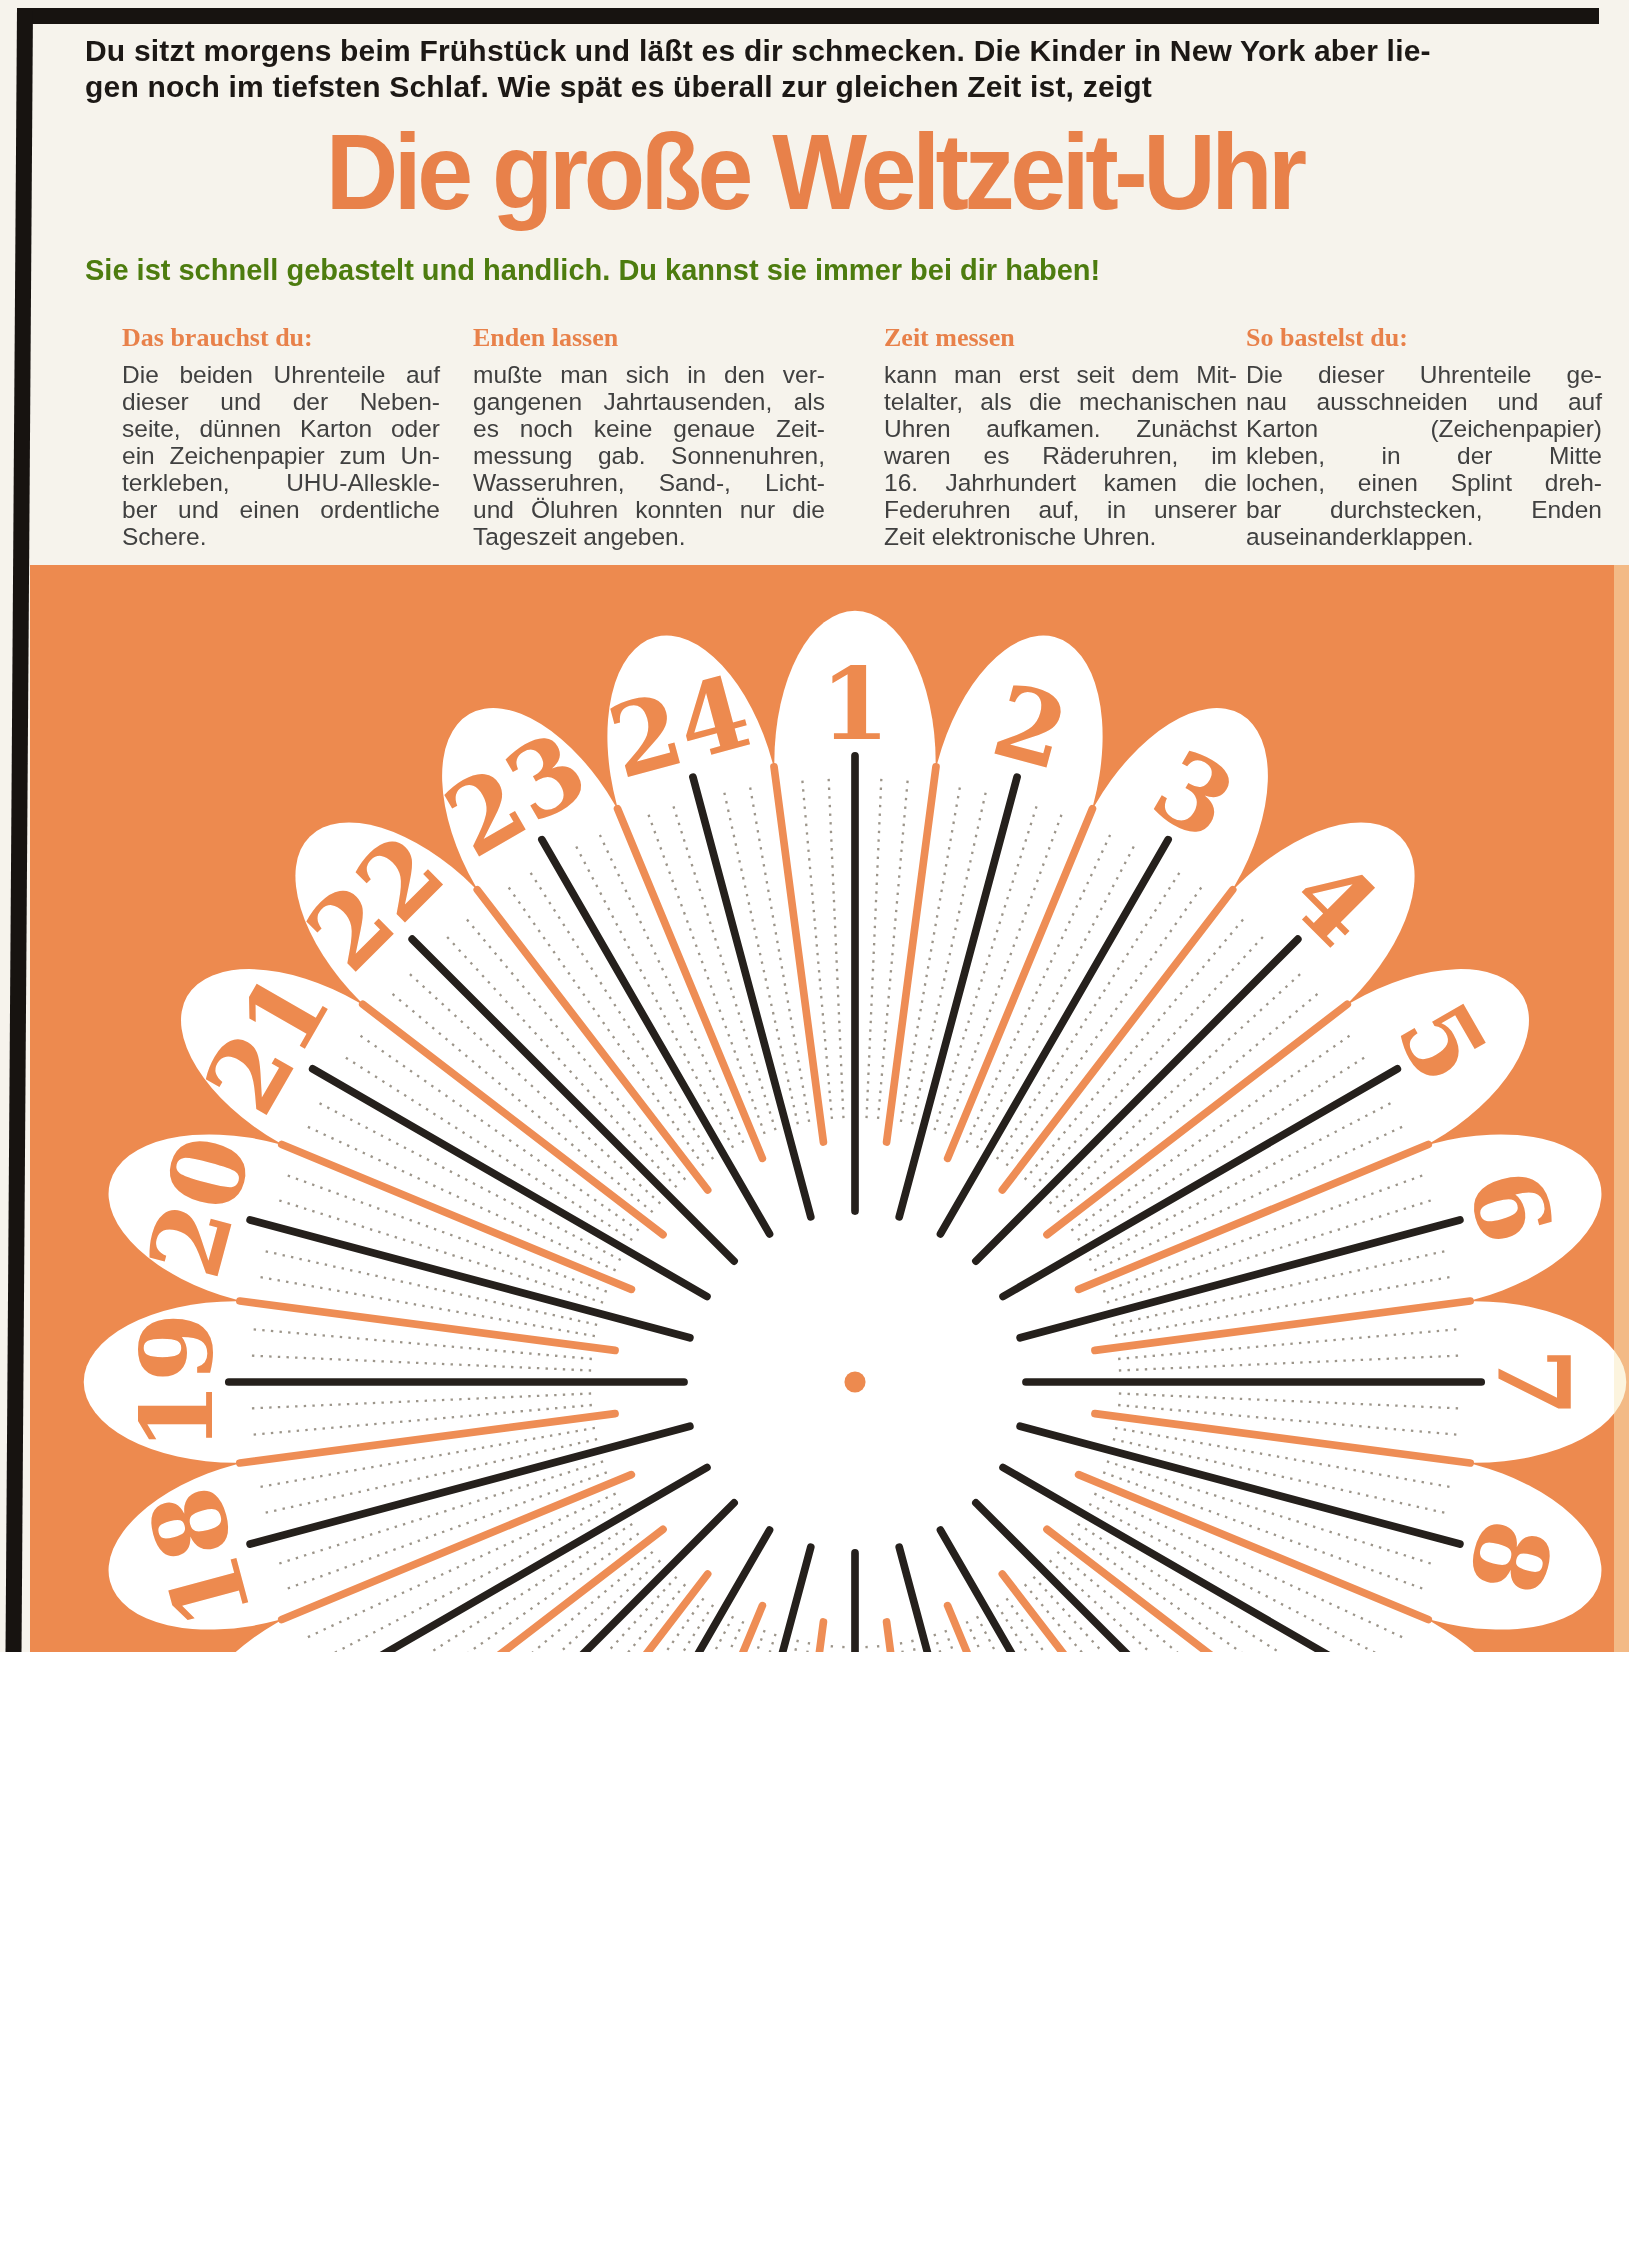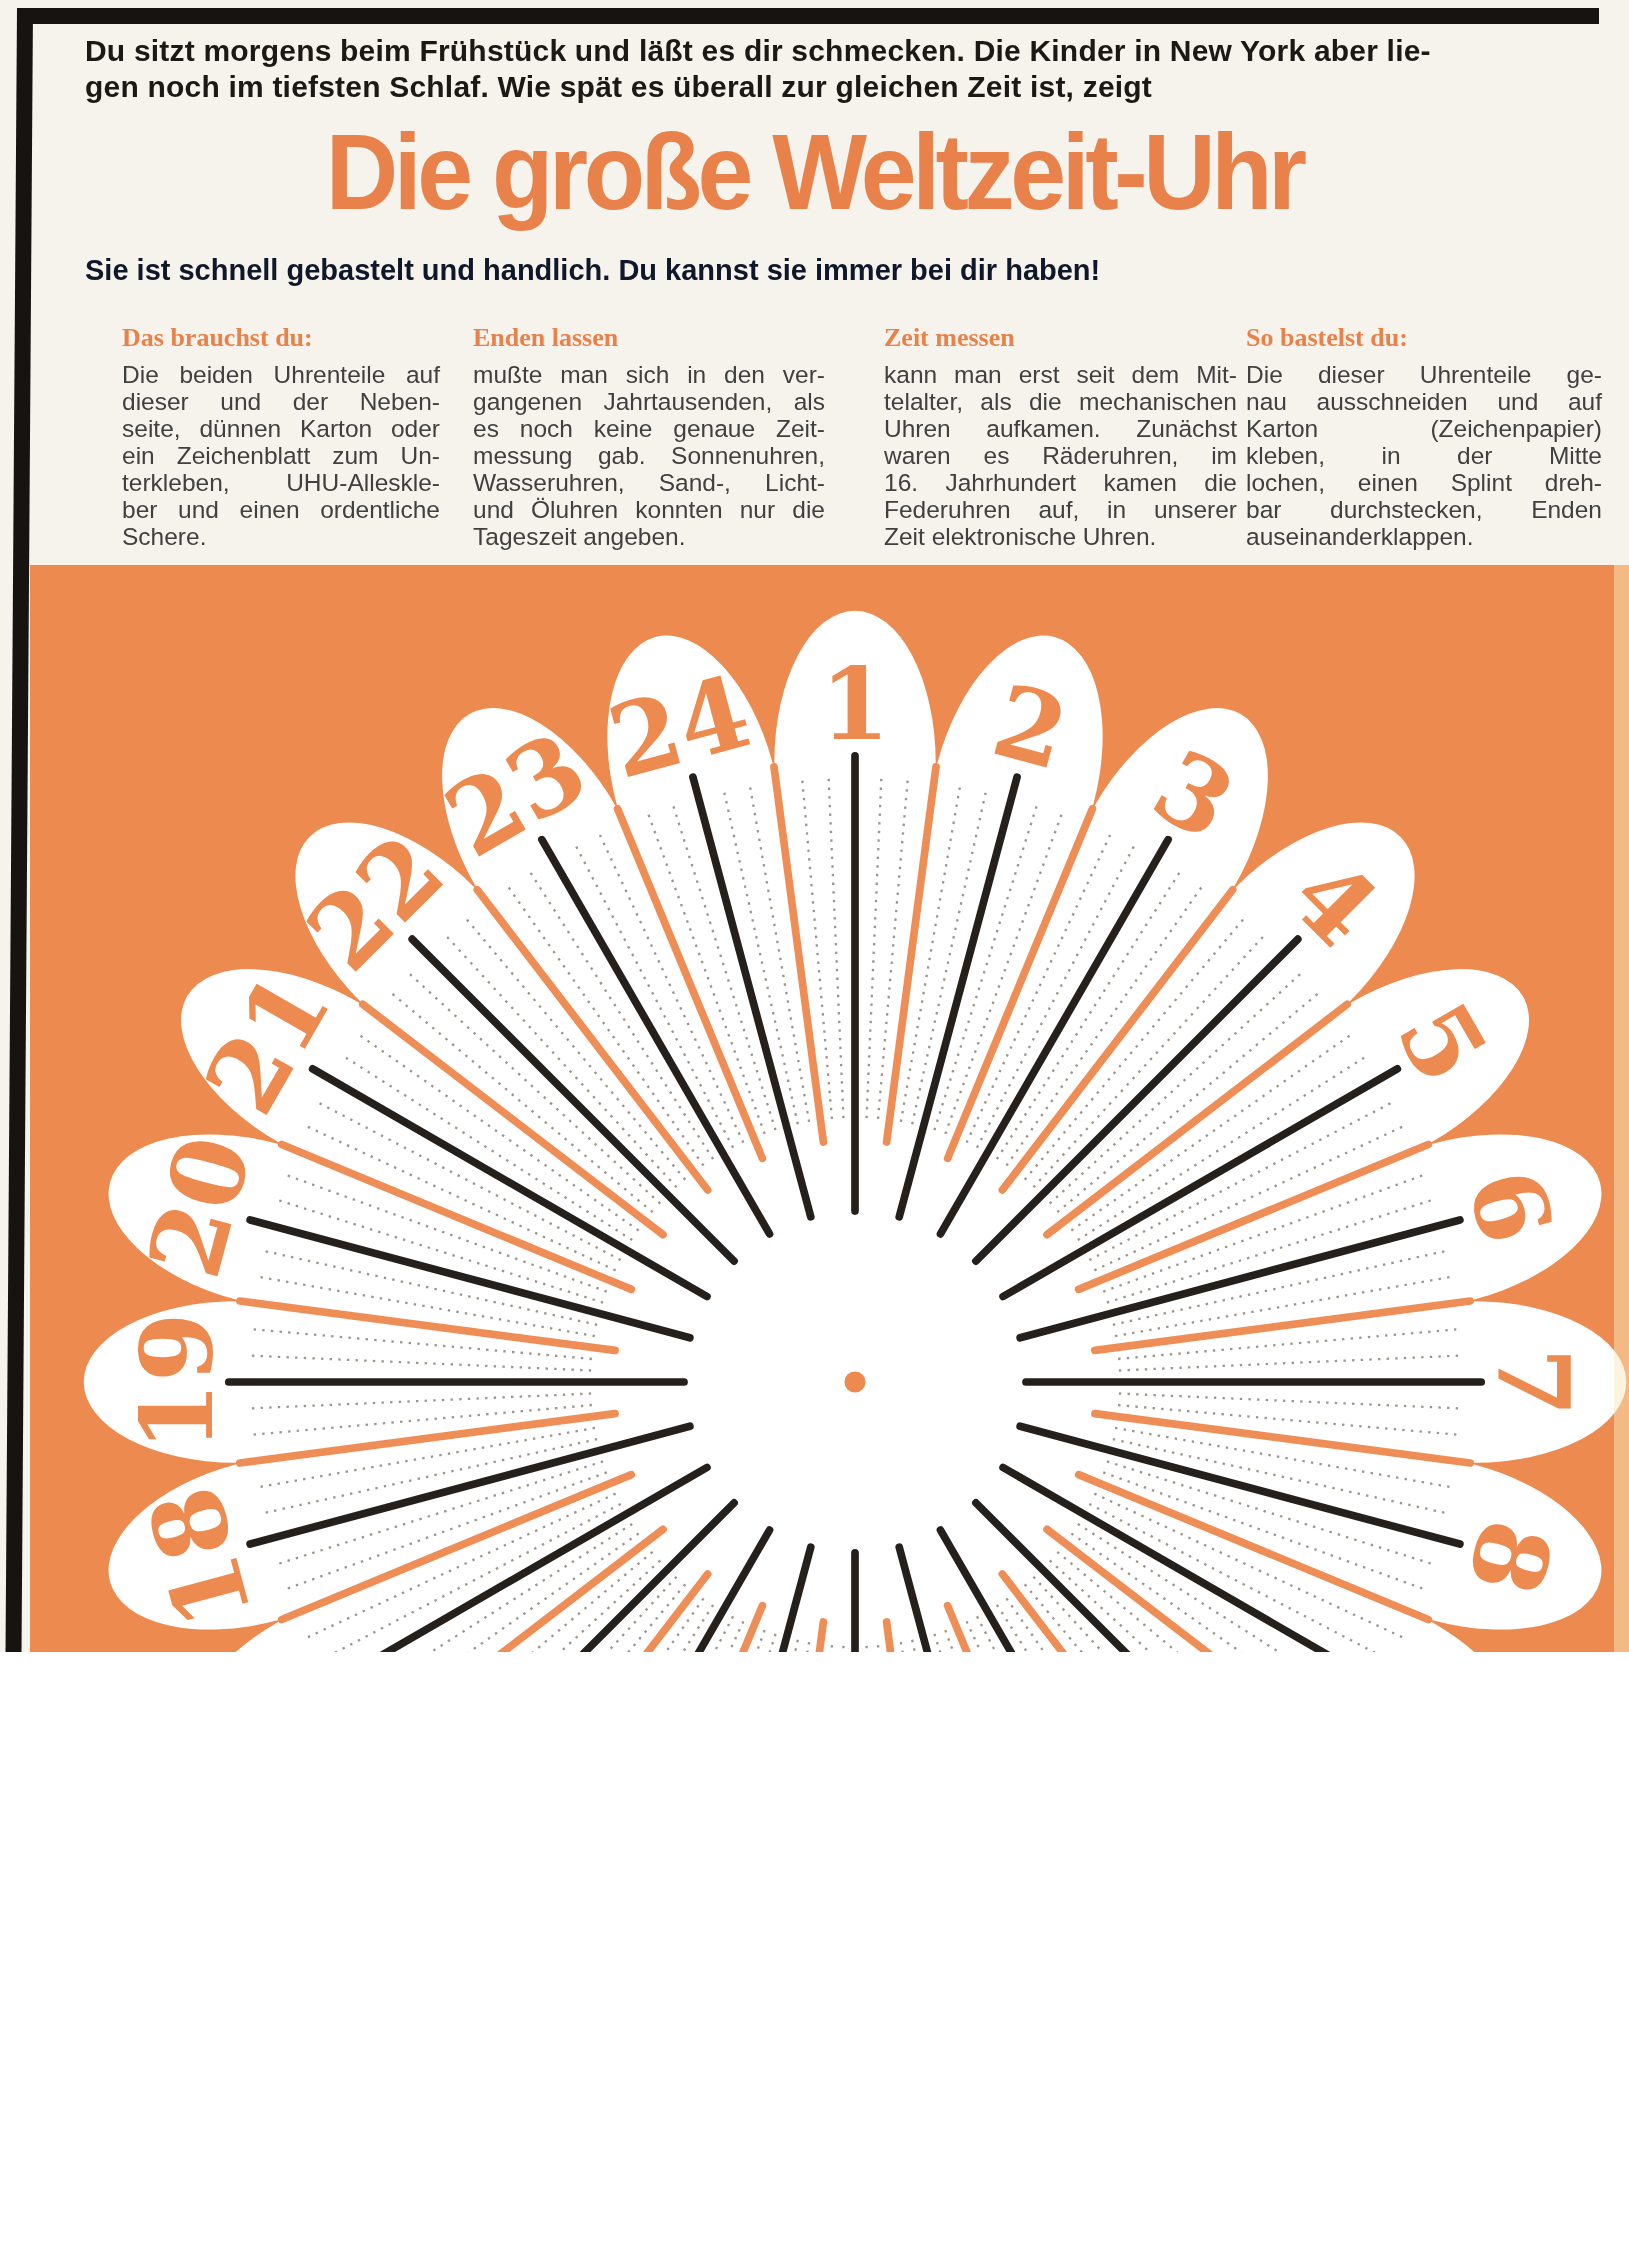--- a/index.html
+++ b/index.html
@@ -23,21 +23,21 @@
   .title-wrap{position:absolute;left:0;top:104px;width:1629px;text-align:center;}
   .title{
     display:inline-block;
     font-size:108px;font-weight:bold;letter-spacing:-4.8px;
     color:var(--accent,#e8814a);
     transform:scaleX(0.93);transform-origin:center;
     white-space:nowrap;line-height:1.25;
   }
   .subtitle{
     position:absolute;left:85px;top:254px;
-    font-size:29px;font-weight:bold;color:#0f172a;
+    font-size:29px;font-weight:bold;color:#4d7c0f;
     white-space:nowrap;
   }
   .columns{position:absolute;left:0;top:323px;width:1629px;height:240px;}
   .col{position:absolute;top:0;}
   .col1{left:122px;width:318px;}
   .col2{left:473px;width:352px;}
   .col3{left:884px;width:353px;}
   .col4{left:1246px;width:356px;}
   .col-head{
     font-size:26px;font-weight:bold;color:var(--accent,#e8814a);
@@ -86,21 +86,21 @@
   </div>
 
   <div class="subtitle">Sie ist schnell gebastelt und handlich. Du kannst sie immer bei dir haben!</div>
 
   <div class="columns" id="columns">
       <div class="col col1">
         <div class="col-head">Das brauchst du:</div>
         <div class="col-line">Die beiden Uhrenteile auf</div>
         <div class="col-line">dieser und der Neben-</div>
         <div class="col-line">seite, dünnen Karton oder</div>
-        <div class="col-line">ein Zeichenblatt zum Un-</div>
+        <div class="col-line">ein Zeichenpapier zum Un-</div>
         <div class="col-line">terkleben, UHU-Alleskle-</div>
         <div class="col-line">ber und einen ordentliche</div>
         <div class="col-line last">Schere.</div>
       </div>
       <div class="col col2">
         <div class="col-head">Enden lassen</div>
         <div class="col-line">mußte man sich in den ver-</div>
         <div class="col-line">gangenen Jahrtausenden, als</div>
         <div class="col-line">es noch keine genaue Zeit-</div>
         <div class="col-line">messung gab. Sonnenuhren,</div>

